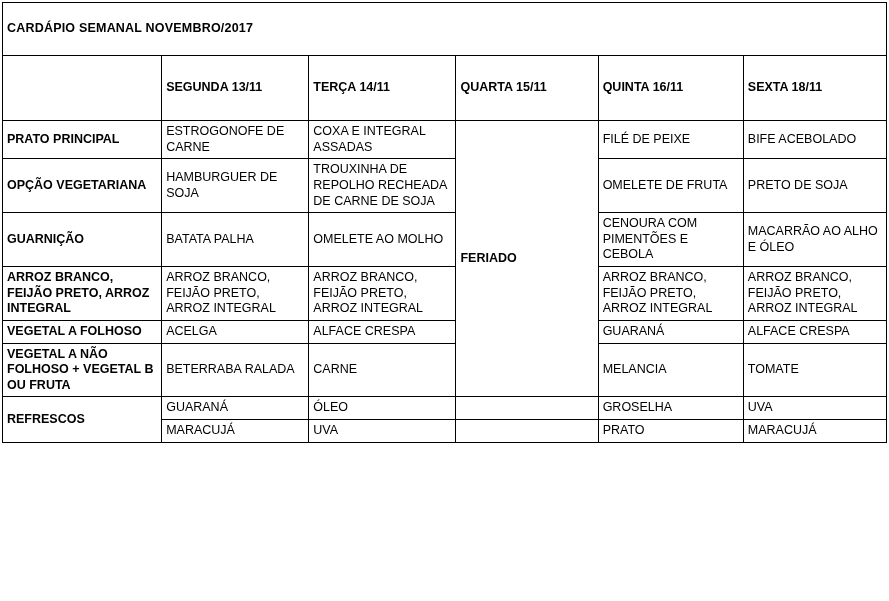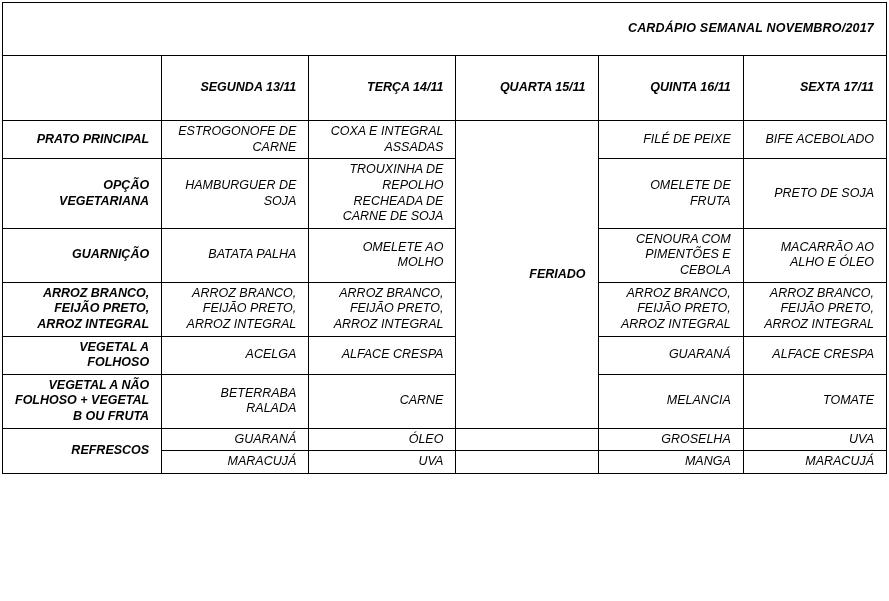--- a/index.html
+++ b/index.html
@@ -20,25 +20,24 @@
   }
   table.menu {
     border-collapse: collapse;
     table-layout: fixed;
     width: 885px;
     margin: 2px 0 0 2px;
   }
   table.menu td {
     border: 1px solid #000000;
     vertical-align: middle;
-    text-align: right;
-    padding: 3px 12px;
+    text-align: left;
+    padding: 3px 4px;
     font-size: 12.5px;
     line-height: 1.25;
-    font-style: italic;
   }
   .title-cell {
     font-weight: bold;
     font-size: 13px;
     letter-spacing: 0.2px;
     height: 46px;
   }
   .day-head {
     font-weight: bold;
     font-size: 13px;
@@ -84,21 +83,21 @@
     <tbody>
       <tr>
         <td class="title-cell" colspan="6">CARDÁPIO SEMANAL NOVEMBRO/2017</td>
       </tr>
       <tr>
         <td class="corner"></td>
         <td class="day-head">SEGUNDA  13/11</td>
         <td class="day-head">TERÇA 14/11</td>
         <td class="day-head">QUARTA 15/11</td>
         <td class="day-head">QUINTA 16/11</td>
-        <td class="day-head">SEXTA 17/11</td>
+        <td class="day-head">SEXTA 18/11</td>
       </tr>
 
       <tr>
         <td class="rowlabel">PRATO PRINCIPAL</td>
         <td>ESTROGONOFE DE CARNE</td>
         <td>COXA E INTEGRAL ASSADAS</td>
         <td class="feriado" rowspan="6">FERIADO</td>
         <td>FILÉ DE PEIXE</td>
         <td>BIFE ACEBOLADO</td>
       </tr>
@@ -149,18 +148,18 @@
         <td>ÓLEO</td>
         <td></td>
         <td>GROSELHA</td>
         <td>UVA</td>
       </tr>
 
       <tr>
         <td>MARACUJÁ</td>
         <td>UVA</td>
         <td></td>
-        <td>MANGA</td>
+        <td>PRATO</td>
         <td>MARACUJÁ</td>
       </tr>
     </tbody>
   </table>
 </div>
 
 </body></html>

